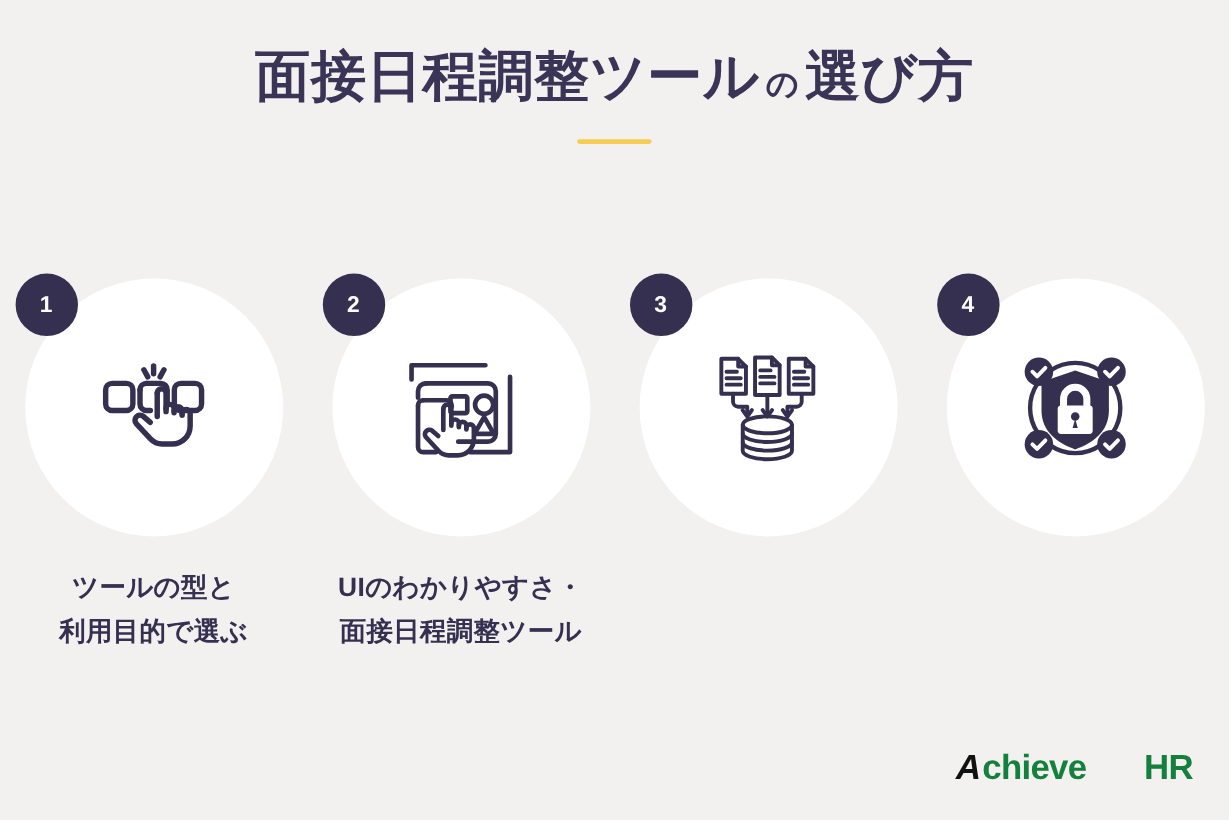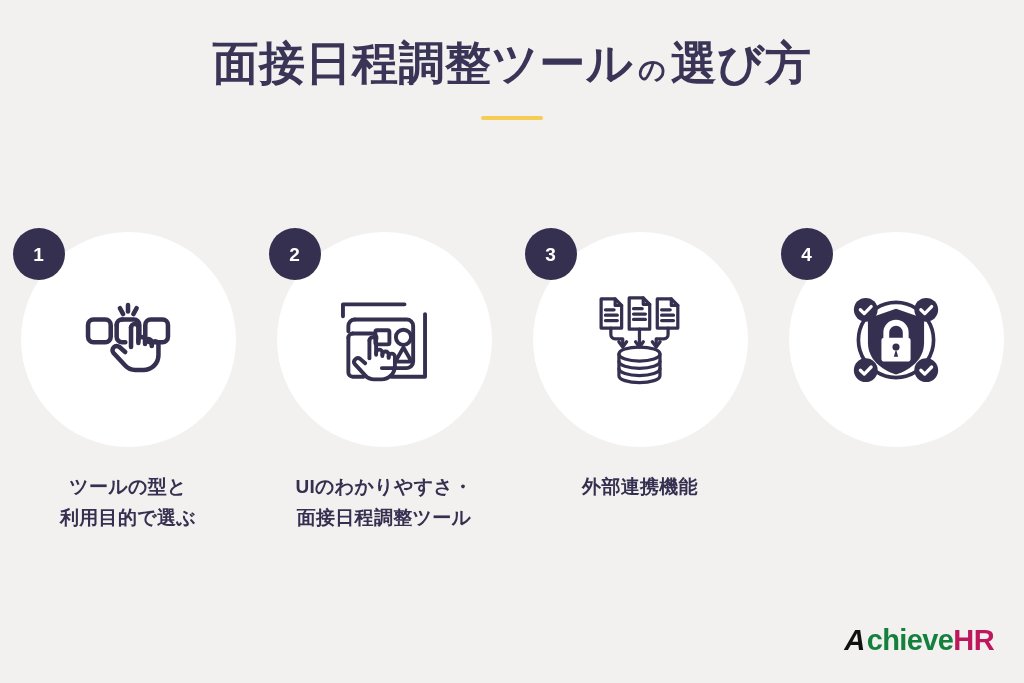--- a/index.html
+++ b/index.html
@@ -119,21 +119,21 @@
   .icon-holder svg {
     display: block;
     width: 100%;
     height: 100%;
   }
 
   .caption {
     margin-top: 25px;
     text-align: center;
     color: #353050;
-    font-size: 19px;
+    font-size: 22px;
     font-weight: 700;
     line-height: 1.62;
     letter-spacing: 0.3px;
     white-space: pre-line;
   }
 
   
   .logo {
     position: absolute;
     right: 30px;
@@ -150,21 +150,22 @@
     transform: skewX(-12deg);
     color: #111111;
     font-weight: 800;
     margin-right: 1px;
   }
   .logo .word {
     color: #15803d;
     text-align: center;
   }
   .logo .hr {
-    color: #be185d;
+    color: #15803d;
+    margin-left: 48px;
   }
 </style>
 </head>
 <body>
 
 <div class="slide">
 
   <div class="title-block">
     <h1 class="title"><span>面接日程調整ツール</span><span class="particle">の</span><span>選び方</span></h1>
     <div class="title-rule"></div>
@@ -271,21 +272,20 @@
             <path d="M76 39 v6 a4 4 0 0 1 -4 4 h-7 v6"></path>
             <path d="M61.4 51.6 L65 56.6 L68.6 51.6"></path>
 
             <ellipse cx="49.5" cy="63" rx="19" ry="6.5"></ellipse>
             <path d="M30.5 63 v20 a19 6.5 0 0 0 38 0 v-20"></path>
             <path d="M30.5 69.7 a19 6.5 0 0 0 38 0"></path>
             <path d="M30.5 76.4 a19 6.5 0 0 0 38 0"></path>
           </svg>
         </div>
       </div>
-      <div class="caption">外部連携機能</div>
     </div>
 
     <div class="step">
       <div class="disc-wrap">
         <div class="disc"></div>
         <div class="badge">4</div>
         <div class="icon-holder">
           <svg viewBox="0 0 100 100" fill="none">
 
             <g stroke="#353050" stroke-width="3.4" fill="none" stroke-linecap="round">

